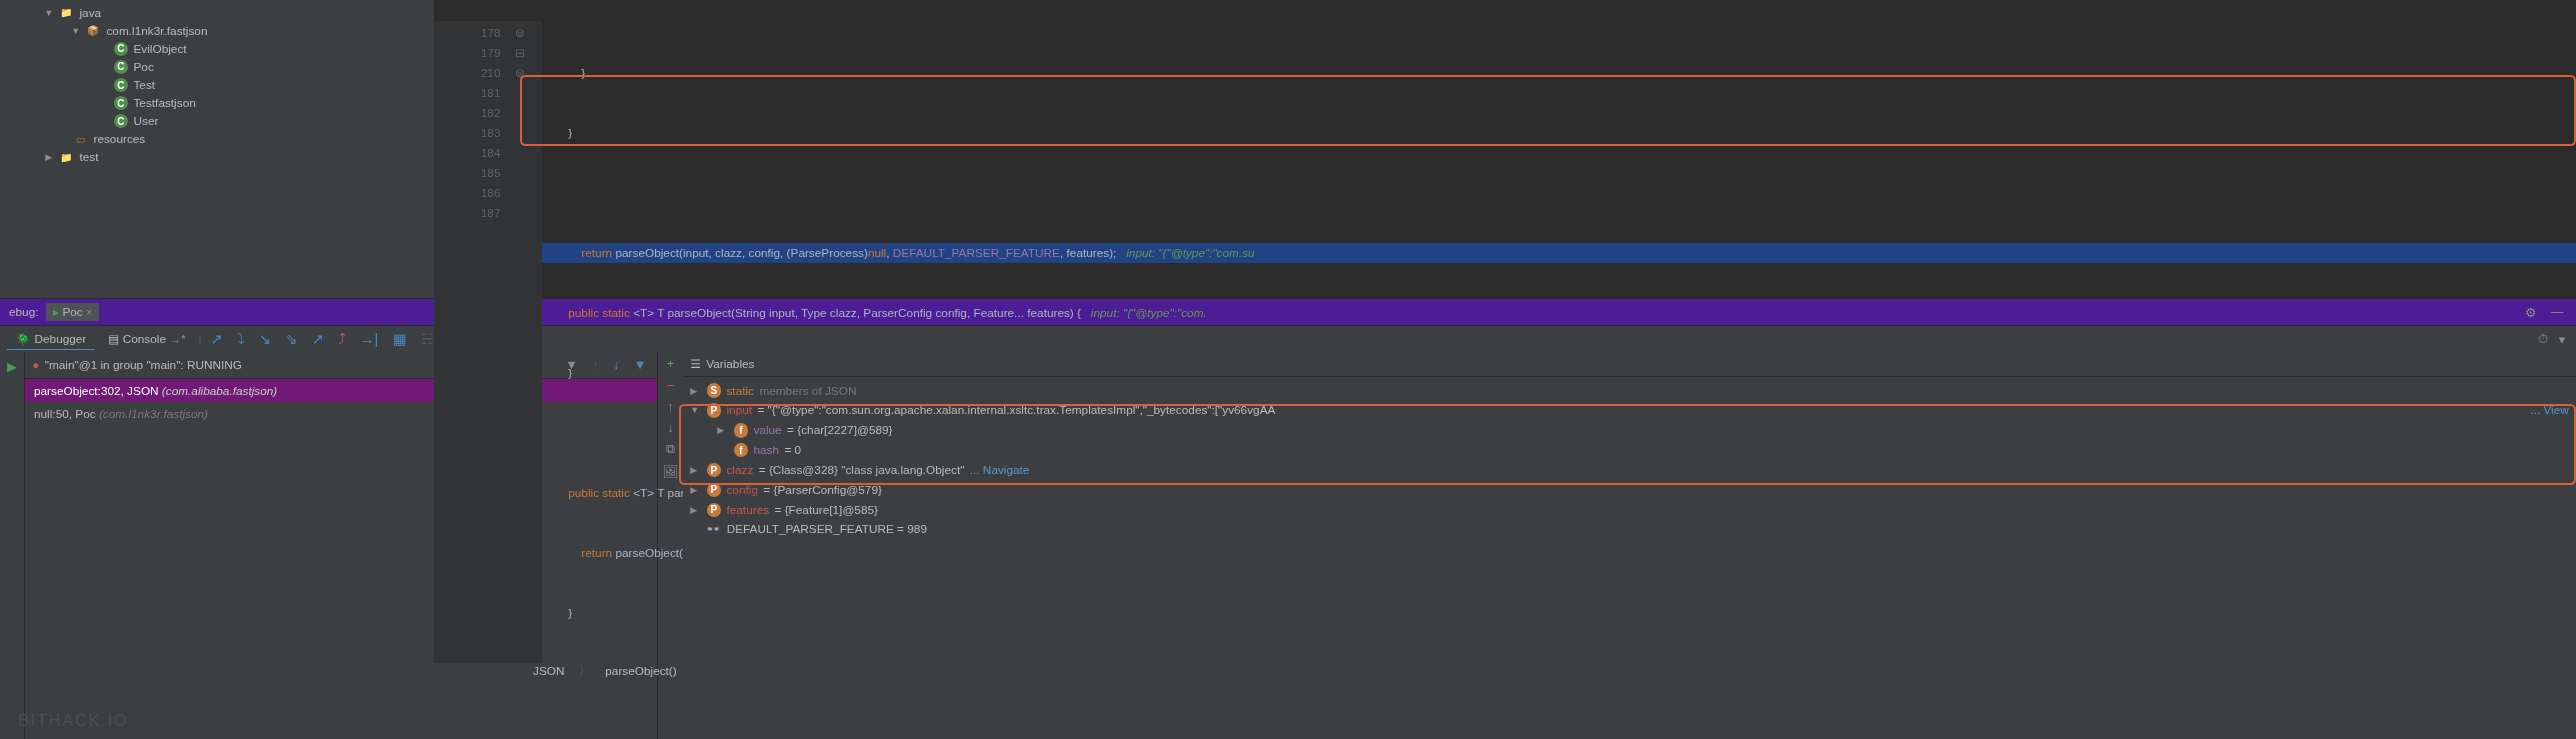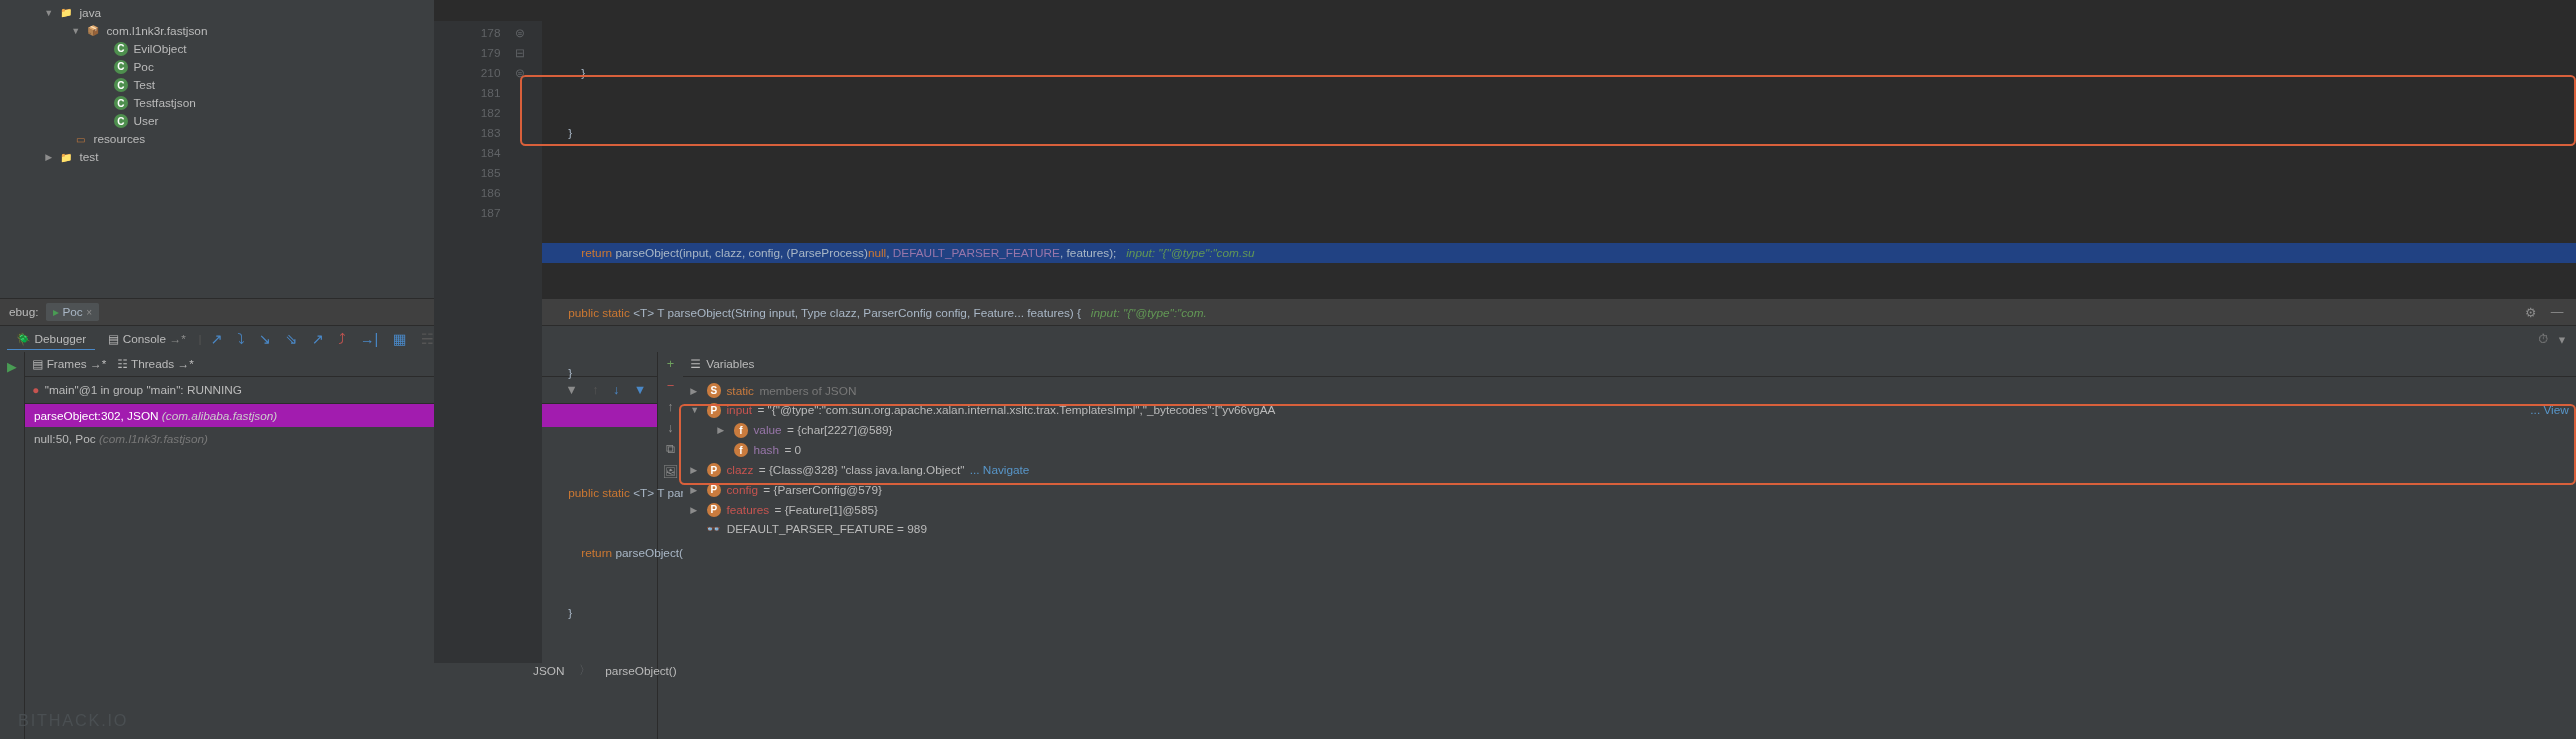--- a/index.html
+++ b/index.html
@@ -28,21 +28,21 @@
 .kw { color: #cc7832; }
 .null { color: #cc7832; }
 .green-comment { color: #629755; font-style: italic; }
 .cur-line { background: #214283; }
 .purple { color: #9876aa; }
 
 .breadcrumb { height: 25px; display: flex; align-items: center; padding-left: 99px; gap: 14.5px; color: #bbbbbb; font-size: 11.8px; }
 .bc-arrow { color: #606366; }
 
 
-.debug-bar { height: 27px; background: #404040; display: flex; align-items: center; padding: 0 9px; gap: 7.2px; border-top: 0.9px solid #2b2b2b; }
+.debug-bar { height: 27px; background: #4c1d95; display: flex; align-items: center; padding: 0 9px; gap: 7.2px; border-top: 0.9px solid #2b2b2b; }
 .debug-label { color: #bbbbbb; }
 .run-tab { display: flex; align-items: center; gap: 3.6px; background: #4e5254; padding: 1.8px 7.2px; border-radius: 1.8px; }
 .tab-close { color: #8c8c8c; font-size: 10px; cursor: pointer; }
 .spacer { flex: 1; }
 .tool-icon { color: #8c8c8c; cursor: pointer; padding: 0 3.6px; font-size: 12.7px; }
 
 
 .debugger-bar { height: 27px; background: #3c3f41; display: flex; align-items: center; gap: 3.6px; padding: 0 7.2px; border-top: 0.9px solid #2b2b2b; }
 .dbg-tab { padding: 3.6px 9px; color: #bbbbbb; display: flex; align-items: center; gap: 3.6px; cursor: pointer; }
 .dbg-tab.active { border-bottom: 1.8px solid #4a88c7; }
@@ -51,21 +51,21 @@
 
 
 .panels { flex: 1; display: flex; }
 .left-thin { width: 25px; background: #3c3f41; border-right: 0.9px solid #2b2b2b; display: flex; flex-direction: column; align-items: center; gap: 7.2px; padding-top: 7.2px; }
 .frames-panel { flex: 1; max-width: 633px; background: #3c3f41; border-right: 0.9px solid #2b2b2b; display: flex; flex-direction: column; }
 .panel-header { height: 25px; display: flex; align-items: center; padding: 0 7.2px; gap: 11px; color: #bbbbbb; background: #3c3f41; border-bottom: 0.9px solid #2b2b2b; font-size: 11px; }
 .thread-row { height: 27px; display: flex; align-items: center; padding: 0 7.2px; background: #3c3f41; color: #bbbbbb; gap: 5.4px; border-bottom: 0.9px solid #2b2b2b; }
 .thread-actions { margin-left: auto; display: flex; gap: 7.2px; }
 .frame-list { flex: 1; }
 .frame-item { padding: 4.5px 9px; color: #bbbbbb; cursor: pointer; }
-.frame-item.selected { background: #a21caf; color: #fff; }
+.frame-item.selected { background: #701a75; color: #fff; }
 .frame-grey { color: #787878; font-style: italic; }
 .frame-selected-grey { color: #cccccc; font-style: italic; }
 
 
 .vars-panel { flex: 1; background: #3c3f41; display: flex; flex-direction: column; position: relative; }
 .vars-header { height: 25px; display: flex; align-items: center; padding: 0 7.2px; gap: 5.4px; color: #bbbbbb; border-bottom: 0.9px solid #2b2b2b; font-size: 11px; }
 .var-tree { flex: 1; padding: 3.6px 7.2px; position: relative; }
 .var-row { padding: 2.7px 0; display: flex; align-items: center; gap: 5.4px; }
 .var-arrow { width: 11px; color: #8c8c8c; font-size: 9px; }
 .var-icon { width: 14.5px; height: 14.5px; border-radius: 50%; display: flex; align-items: center; justify-content: center; font-size: 10px; font-weight: bold; }
@@ -220,24 +220,20 @@
   <span class="tool-icon">⏱</span>
   <span class="tool-icon">▾</span>
 </div>
 
 <div class="panels">
   <div class="left-thin">
     <span class="tool-icon" style="color:#499c54">▶</span>
   </div>
 
   <div class="frames-panel">
-    <div class="panel-header">
-      <span>▤ <span>Frames</span> →*</span>
-      <span>☷ <span>Threads</span> →*</span>
-    </div>
     <div class="thread-row">
       <span style="color:#c75450">●</span>
       <span>"main"@1 in group "main": RUNNING</span>
       <div class="thread-actions">
         <span class="tool-icon">▼</span>
         <span class="tool-icon" style="color:#555">↑</span>
         <span class="tool-icon" style="color:#4a88c7">↓</span>
         <span class="tool-icon" style="color:#4a88c7">▼</span>
       </div>
     </div>

